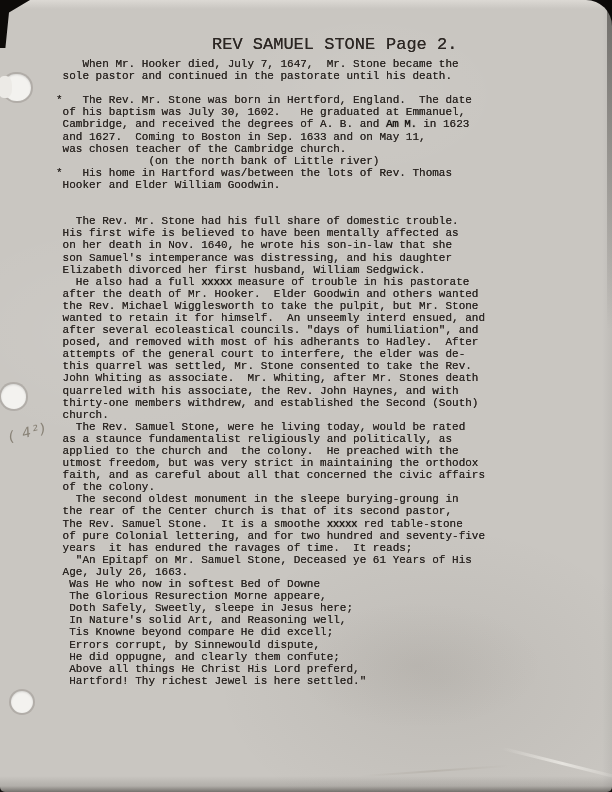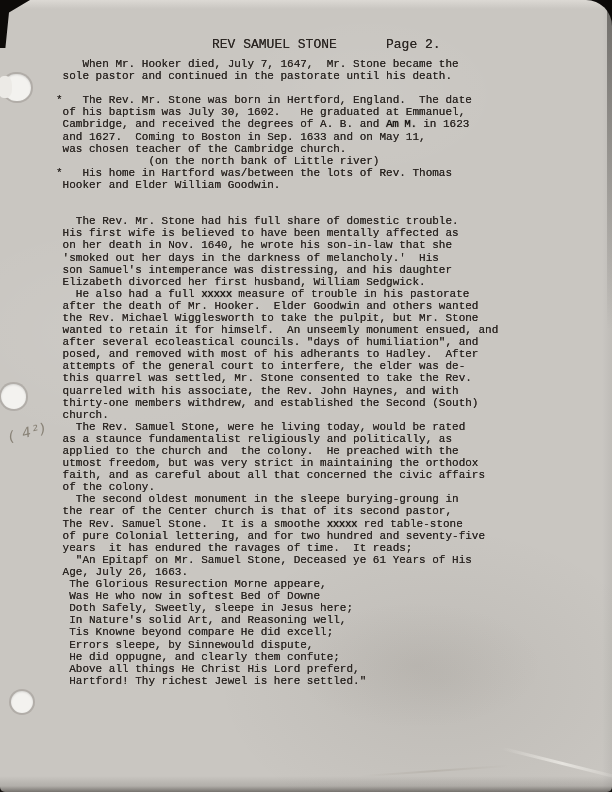--- a/index.html
+++ b/index.html
@@ -31,21 +31,21 @@
     position:absolute;right:0;top:0;width:5px;height:330px;
     background:linear-gradient(180deg,rgba(10,8,6,0.45),rgba(10,8,6,0));
     border-radius:0 26px 0 0;
   }
   .bottom-shade{
     position:absolute;left:0;right:0;bottom:0;height:16px;
     background:linear-gradient(0deg,rgba(35,31,27,0.5) 0px,rgba(35,31,27,0.14) 6px,rgba(35,31,27,0) 16px);
   }
   .header-title,.header-page{
     position:absolute;top:38px;
-    font-size:13px;line-height:13px;
+    font-size:17px;line-height:13px;
     color:#2b2623;
     text-shadow:0 0 0.6px rgba(38,32,28,0.85);
     white-space:pre;
   }
   .header-title{left:212px;}
   .header-page{left:386px;}
   .typed-body{
     position:absolute;left:56px;top:58px;
     font-size:11px;color:#2b2623;
     text-shadow:0 0 0.6px rgba(38,32,28,0.85);
@@ -102,53 +102,53 @@
         <div class="tl"> and 1627.  Coming to Boston in Sep. 1633 and on May 11,</div>
         <div class="tl"> was chosen teacher of the Cambridge church.</div>
         <div class="tl">              (on the north bank of Little river)</div>
         <div class="tl">*   His home in Hartford was/between the lots of Rev. Thomas</div>
         <div class="tl"> Hooker and Elder William Goodwin.</div>
         <div class="tl">&nbsp;</div>
         <div class="tl">&nbsp;</div>
         <div class="tl">   The Rev. Mr. Stone had his full share of domestic trouble.</div>
         <div class="tl"> His first wife is believed to have been mentally affected as</div>
         <div class="tl"> on her death in Nov. 1640, he wrote his son-in-law that she</div>
-        <div class="tl"> 'smoked out her days in the darkness of melancholy.'  His</div>
         <div class="tl"> son Samuel's intemperance was distressing, and his daughter</div>
         <div class="tl"> Elizabeth divorced her first husband, William Sedgwick.</div>
         <div class="tl">   He also had a full <b>xxxxx</b> measure of trouble in his pastorate</div>
         <div class="tl"> after the death of Mr. Hooker.  Elder Goodwin and others wanted</div>
         <div class="tl"> the Rev. Michael Wigglesworth to take the pulpit, but Mr. Stone</div>
-        <div class="tl"> wanted to retain it for himself.  An unseemly monument ensued, and</div>
+        <div class="tl"> wanted to retain it for himself.  An unseemly interd ensued, and</div>
         <div class="tl"> after several ecoleastical councils. "days of humiliation", and</div>
         <div class="tl"> posed, and removed with most of his adherants to Hadley.  After</div>
         <div class="tl"> attempts of the general court to interfere, the elder was de-</div>
         <div class="tl"> this quarrel was settled, Mr. Stone consented to take the Rev.</div>
+        <div class="tl"> John Whiting as associate.  Mr. Whiting, after Mr. Stones death</div>
         <div class="tl"> quarreled with his associate, the Rev. John Haynes, and with</div>
         <div class="tl"> thirty-one members withdrew, and established the Second (South)</div>
         <div class="tl"> church.</div>
         <div class="tl">   The Rev. Samuel Stone, were he living today, would be rated</div>
         <div class="tl"> as a staunce fundamentalist religiously and politically, as</div>
         <div class="tl"> applied to the church and  the colony.  He preached with the</div>
         <div class="tl"> utmost freedom, but was very strict in maintaining the orthodox</div>
         <div class="tl"> faith, and as careful about all that concerned the civic affairs</div>
         <div class="tl"> of the colony.</div>
         <div class="tl">   The second oldest monument in the sleepe burying-groung in</div>
         <div class="tl"> the rear of the Center church is that of its second pastor,</div>
         <div class="tl"> The Rev. Samuel Stone.  It is a smoothe <b>xxxxx</b> red table-stone</div>
         <div class="tl"> of pure Colonial lettering, and for two hundred and seventy-five</div>
         <div class="tl"> years  it has endured the ravages of time.  It reads;</div>
         <div class="tl">   "An Epitapf on Mr. Samuel Stone, Deceased ye 61 Years of His</div>
         <div class="tl"> Age, July 26, 1663.</div>
+        <div class="tl">  Was He who now in softest Bed of Downe</div>
         <div class="tl">  The Glorious Resurection Morne appeare,</div>
-        <div class="tl">  Was He who now in softest Bed of Downe</div>
         <div class="tl">  Doth Safely, Sweetly, sleepe in Jesus here;</div>
         <div class="tl">  In Nature's solid Art, and Reasoning well,</div>
         <div class="tl">  Tis Knowne beyond compare He did excell;</div>
-        <div class="tl">  Errors sleepe, by Sinnewould dispute,</div>
+        <div class="tl">  Errors corrupt, by Sinnewould dispute,</div>
         <div class="tl">  He did oppugne, and clearly them confute;</div>
         <div class="tl">  Above all things He Christ His Lord preferd,</div>
         <div class="tl">  Hartford! Thy richest Jewel is here settled."</div>
       </div>
 
     <div class="hole hole1"></div>
     <div class="hole hole2"></div>
     <div class="hole hole3"></div>
 
     <div class="pencil">( 4²)</div>

